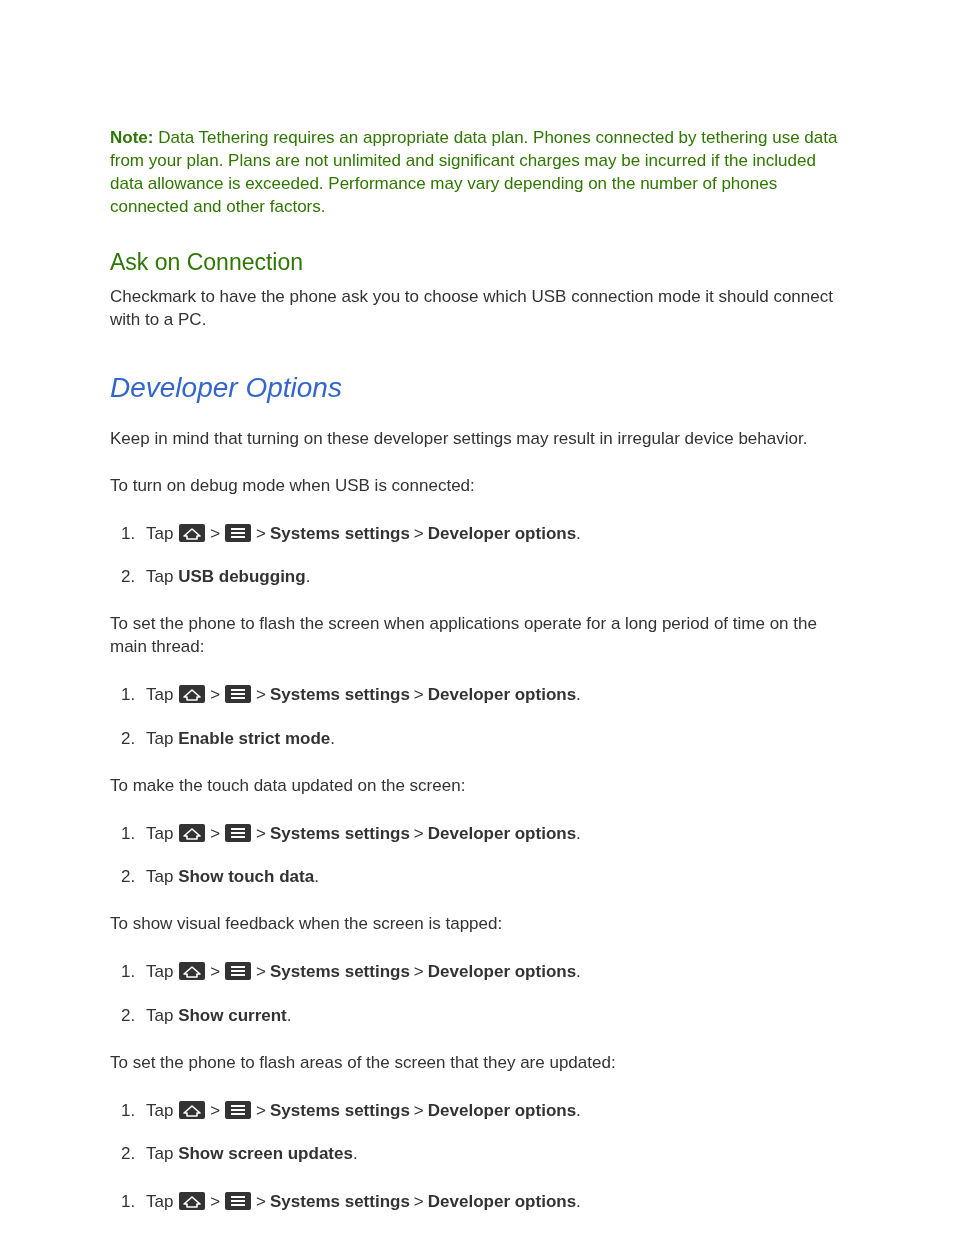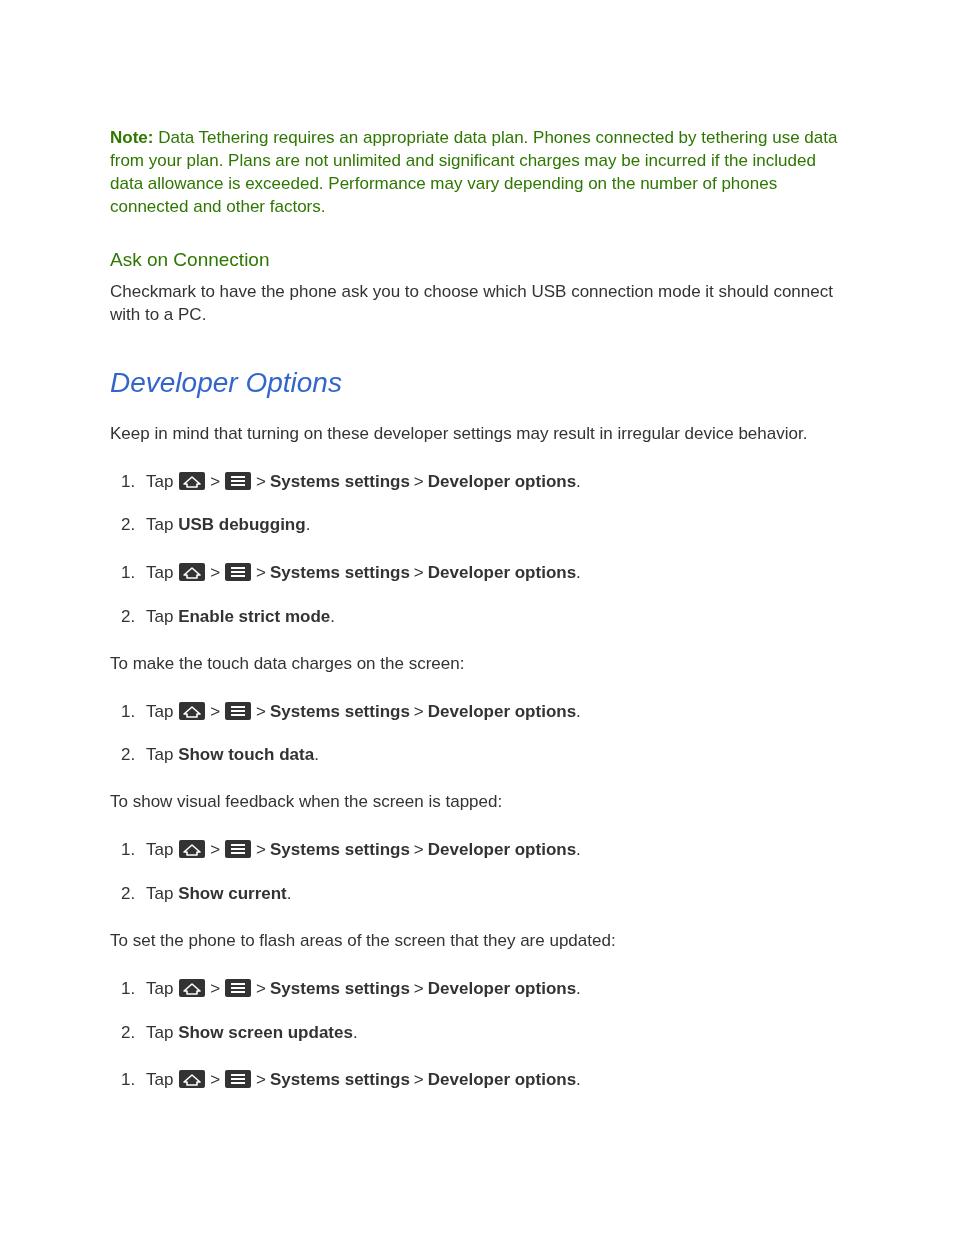--- a/index.html
+++ b/index.html
@@ -20,21 +20,21 @@
     color: #2E7700;
     font-size: 17px;
     line-height: 1.35;
     margin-bottom: 30px;
   }
   .note-block .note-label {
     font-weight: bold;
   }
   .h3 {
     color: #2E7700;
-    font-size: 19px;
+    font-size: 23px;
     font-weight: normal;
     margin: 0 0 10px 0;
   }
   .body-text {
     font-size: 17px;
     color: #333;
     line-height: 1.35;
     margin: 0 0 24px 0;
   }
   .h2 {
@@ -90,41 +90,43 @@
     <span>Data Tethering requires an appropriate data plan. Phones connected by tethering use data from your plan. Plans are not unlimited and significant charges may be incurred if the included data allowance is exceeded. Performance may vary depending on the number of phones connected and other factors.</span>
   </p>
 
   <h3 class="h3">Ask on Connection</h3>
   <p class="body-text">Checkmark to have the phone ask you to choose which USB connection mode it should connect with to a PC.</p>
 
   <h2 class="h2">Developer Options</h2>
   <p class="body-text">Keep in mind that turning on these developer settings may result in irregular device behavior.</p>
 
   <div id="sections-container">
+      <p class="body-text">To turn on debug mode when USB is connected:</p>
       <ol class="steps">
         <li><span>Tap </span><span class="icon-btn"><svg viewBox="0 0 26 18">
               <path d="M5 12 L13 5 L21 12 L18 12 L18 15 L8 15 L8 12 Z" fill="none" stroke="#fff" stroke-width="1.6" stroke-linejoin="round"></path>
             </svg></span><span class="sep">&gt;</span><span class="icon-btn"><svg viewBox="0 0 26 18">
               <line x1="6" y1="5" x2="20" y2="5" stroke="#fff" stroke-width="2"></line>
               <line x1="6" y1="9" x2="20" y2="9" stroke="#fff" stroke-width="2"></line>
               <line x1="6" y1="13" x2="20" y2="13" stroke="#fff" stroke-width="2"></line>
             </svg></span><span class="sep">&gt;</span><span class="bold">Systems settings</span><span class="sep">&gt;</span><span class="bold">Developer options</span><span>.</span></li>
         <li><span>Tap </span><span class="bold">USB debugging</span><span>.</span></li>
       </ol>
+      <p class="body-text">To set the phone to flash the screen when applications operate for a long period of time on the main thread:</p>
       <ol class="steps">
         <li><span>Tap </span><span class="icon-btn"><svg viewBox="0 0 26 18">
               <path d="M5 12 L13 5 L21 12 L18 12 L18 15 L8 15 L8 12 Z" fill="none" stroke="#fff" stroke-width="1.6" stroke-linejoin="round"></path>
             </svg></span><span class="sep">&gt;</span><span class="icon-btn"><svg viewBox="0 0 26 18">
               <line x1="6" y1="5" x2="20" y2="5" stroke="#fff" stroke-width="2"></line>
               <line x1="6" y1="9" x2="20" y2="9" stroke="#fff" stroke-width="2"></line>
               <line x1="6" y1="13" x2="20" y2="13" stroke="#fff" stroke-width="2"></line>
             </svg></span><span class="sep">&gt;</span><span class="bold">Systems settings</span><span class="sep">&gt;</span><span class="bold">Developer options</span><span>.</span></li>
         <li><span>Tap </span><span class="bold">Enable strict mode</span><span>.</span></li>
       </ol>
-      <p class="body-text">To make the touch data charges on the screen:</p>
+      <p class="body-text">To make the touch data updated on the screen:</p>
       <ol class="steps">
         <li><span>Tap </span><span class="icon-btn"><svg viewBox="0 0 26 18">
               <path d="M5 12 L13 5 L21 12 L18 12 L18 15 L8 15 L8 12 Z" fill="none" stroke="#fff" stroke-width="1.6" stroke-linejoin="round"></path>
             </svg></span><span class="sep">&gt;</span><span class="icon-btn"><svg viewBox="0 0 26 18">
               <line x1="6" y1="5" x2="20" y2="5" stroke="#fff" stroke-width="2"></line>
               <line x1="6" y1="9" x2="20" y2="9" stroke="#fff" stroke-width="2"></line>
               <line x1="6" y1="13" x2="20" y2="13" stroke="#fff" stroke-width="2"></line>
             </svg></span><span class="sep">&gt;</span><span class="bold">Systems settings</span><span class="sep">&gt;</span><span class="bold">Developer options</span><span>.</span></li>
         <li><span>Tap </span><span class="bold">Show touch data</span><span>.</span></li>
       </ol>

